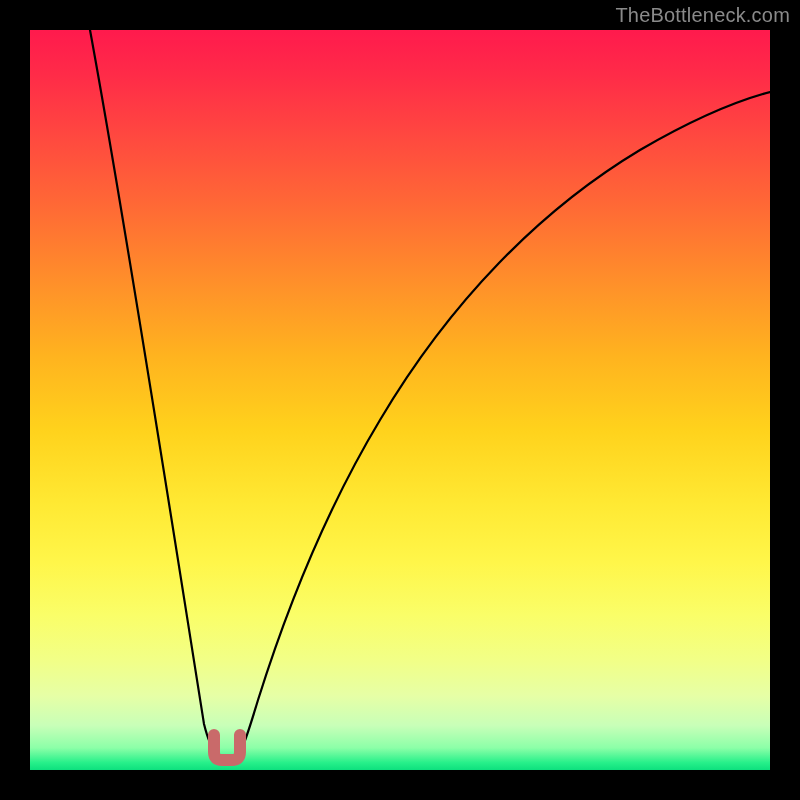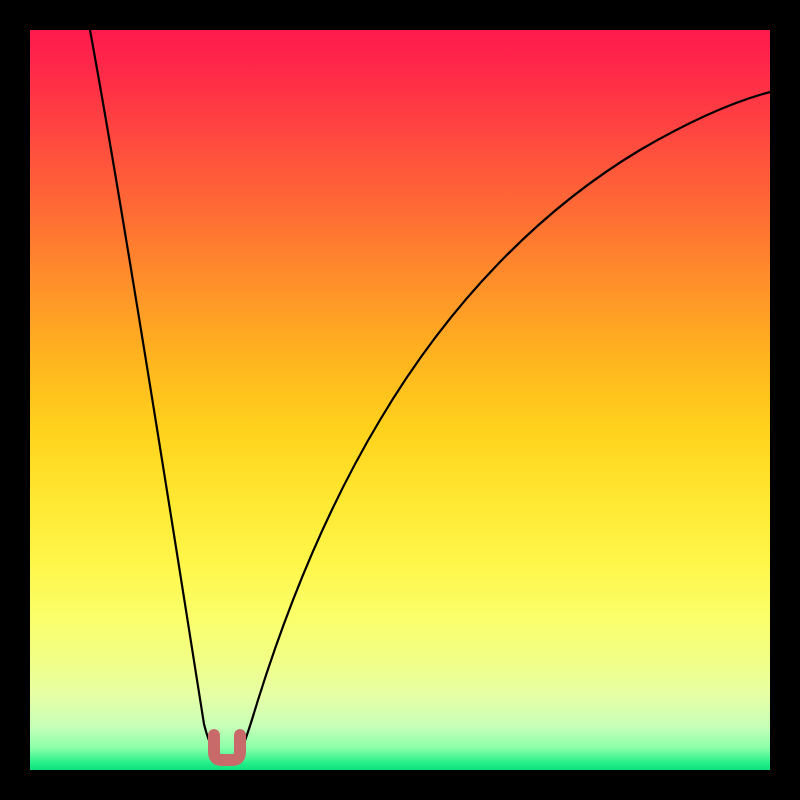--- a/index.html
+++ b/index.html
@@ -83,13 +83,14 @@
              C 665 88, 710 70, 740 62" fill="none" stroke="#000" stroke-width="2.2" stroke-linecap="round"></path>
 
     <path d="M 184 705
              L 184 722
              Q 184 730, 192 730
              L 202 730
              Q 210 730, 210 722
              L 210 705" fill="none" stroke="#c96a6a" stroke-width="12" stroke-linecap="round" stroke-linejoin="round"></path>
   </svg>
 
+  <div class="watermark">TheBottleneck.com</div>
 </div>
 
 </body></html>

